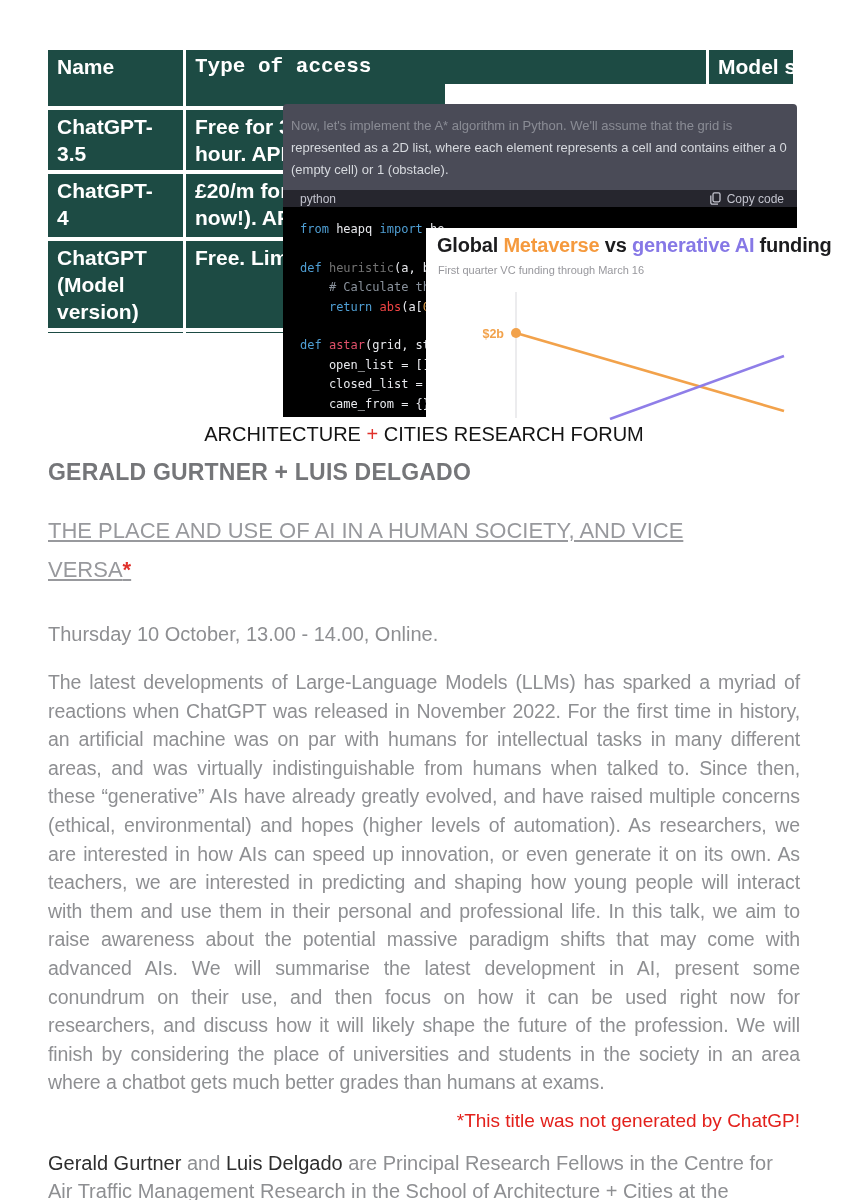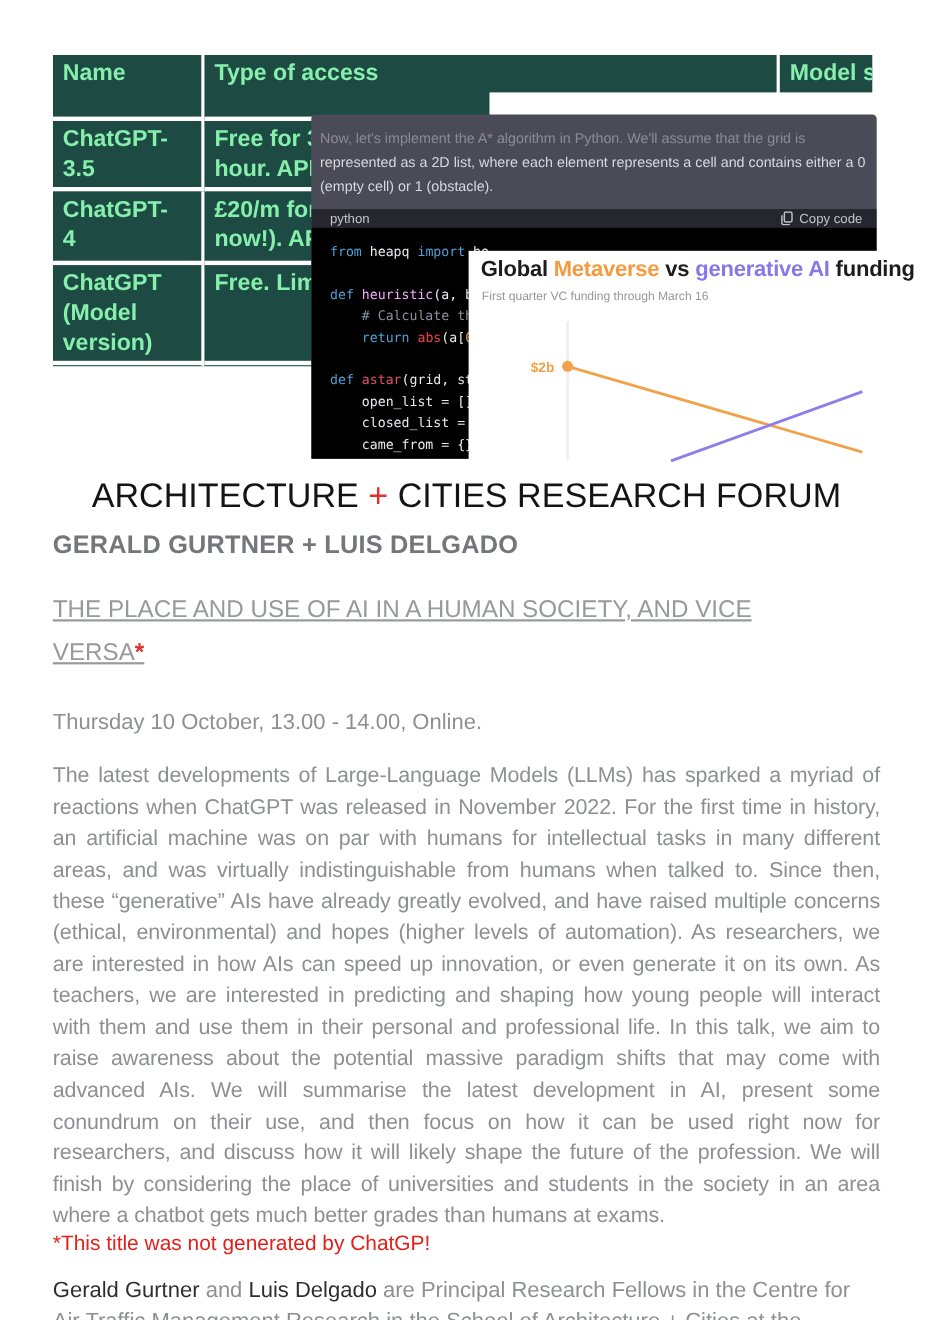--- a/index.html
+++ b/index.html
@@ -8,26 +8,26 @@
     background:#ffffff;
     font-family:"Liberation Sans", sans-serif;
   }
   
   .collage{position:relative;width:848px;height:420px;overflow:hidden;}
 
   
   .tbl-wrap{position:absolute;left:48px;top:50px;width:745px;height:283px;overflow:hidden;z-index:1;}
   table.models{border-collapse:separate;border-spacing:0;table-layout:fixed;width:745px;}
   table.models td,table.models th{
-    background:#1d4b44;color:#86efac;vertical-align:top;text-align:left;
+    background:#1d4b44;color:#ffffff;vertical-align:top;text-align:left;
     font-size:21px;font-weight:bold;line-height:27px;
     padding:3px 8px 3px 9px;white-space:pre-line;overflow:hidden;
   }
   .col-name{width:118px;}
-  .col-access{width:503px;}
+  .col-access{width:503px;font-family:Liberation Mono, monospace;}
   .col-size{width:118px;}
   td.bsep,th.bsep{border-right:3px solid #ffffff;}
   tr.rsep td,tr.rsep th{border-bottom:4px solid #ffffff;}
   tr.hdr th{height:50px;}
   tr.r1 td{height:54px;}
   tr.r2 td{height:57px;}
   tr.r3 td{height:75px;}
   tr.r4 td{height:40px;}
 
   
@@ -51,29 +51,29 @@
 
   
   .chart{position:absolute;left:426px;top:228px;width:411px;height:192px;background:#ffffff;z-index:4;}
   .chart-title{position:absolute;left:11px;top:6px;font-size:20px;font-weight:700;
                letter-spacing:-0.2px;white-space:nowrap;color:#1c1c1e;}
   .chart-sub{position:absolute;left:12px;top:36px;font-size:11px;color:#97979c;white-space:nowrap;}
   .chart svg{position:absolute;left:0;top:0;}
 
   
   .doc{position:relative;width:752px;margin:0 48px;}
-  .forum-title{margin-top:13px;text-align:center;font-size:31px;color:#141414;white-space:nowrap;}
+  .forum-title{margin-top:3px;text-align:center;font-size:20px;color:#141414;white-space:nowrap;}
   .forum-title .plus{color:#e0312b;}
   .speakers{margin-top:13px;font-size:23px;font-weight:bold;color:#757679;letter-spacing:.2px;}
   .talk-title{margin-top:25px;font-size:22px;color:#98999d;line-height:39px;text-decoration:underline;}
   .talk-title .ast{color:#e0312b;font-weight:bold;}
   .datetime{margin-top:34px;font-size:20px;color:#8e8f92;}
   .abstract{margin-top:22px;font-size:19.5px;line-height:28.6px;color:#8e8f92;
             text-align:justify;letter-spacing:-0.1px;}
-  .rednote{margin-top:0;text-align:left;font-size:19px;color:#e3201b;}
+  .rednote{margin-top:13px;text-align:right;font-size:19px;color:#e3201b;}
   .bio{margin-top:17px;font-size:20px;line-height:28px;color:#8e8f92;}
   .bio .bio-name{color:#2e2e2e;}
 </style>
 </head>
 <body>
 
 <div class="collage">
 
   <div class="tbl-wrap">
     <table class="models">
@@ -126,21 +126,21 @@
         <svg class="clip-icon" viewBox="0 0 11 13">
           <rect x="3" y="0.8" width="7" height="9" rx="1.5" fill="none" stroke="#c3c4ce" stroke-width="1.3"></rect>
           <path d="M8 12.2 H2.2 A1.4 1.4 0 0 1 0.8 10.8 V3.6" fill="none" stroke="#c3c4ce" stroke-width="1.3"></path>
         </svg>
         <span>Copy code</span>
       </span>
     </div>
     <div class="code-body">
         <div class="code-line"><span style="color: rgb(79, 159, 212);">from </span><span style="color: rgb(232, 233, 237);">heapq </span><span style="color: rgb(79, 159, 212);">import </span><span style="color: rgb(232, 233, 237);">he</span></div>
         <div class="code-line">&nbsp;</div>
-        <div class="code-line"><span style="color: rgb(79, 159, 212);">def </span><span style="color: #f0abfc;">heuristic</span><span style="color: rgb(232, 233, 237);">(a, b):</span></div>
+        <div class="code-line"><span style="color: rgb(79, 159, 212);">def </span><span style="color: #737373;">heuristic</span><span style="color: rgb(232, 233, 237);">(a, b):</span></div>
         <div class="code-line"><span style="color: rgb(138, 146, 156);">    # Calculate the </span></div>
         <div class="code-line"><span style="color: rgb(232, 233, 237);">    </span><span style="color: rgb(79, 159, 212); margin-top: 38px;">return </span><span style="color: #ef4444;">abs</span><span style="color: rgb(232, 233, 237);">(a[</span><span style="color: rgb(227, 161, 78);">0</span><span style="color: rgb(232, 233, 237);">]</span></div>
         <div class="code-line">&nbsp;</div>
         <div class="code-line"><span style="color: rgb(79, 159, 212);">def </span><span style="color: rgb(224, 80, 106);">astar</span><span style="color: rgb(232, 233, 237);">(grid, star</span></div>
         <div class="code-line"><span style="color: rgb(232, 233, 237);">    open_list = []</span></div>
         <div class="code-line"><span style="color: rgb(232, 233, 237);">    closed_list = </span><span style="color: rgb(227, 161, 78);">se</span></div>
         <div class="code-line"><span style="color: rgb(232, 233, 237);">    came_from = {}</span></div>
       </div>
   </div>
 

